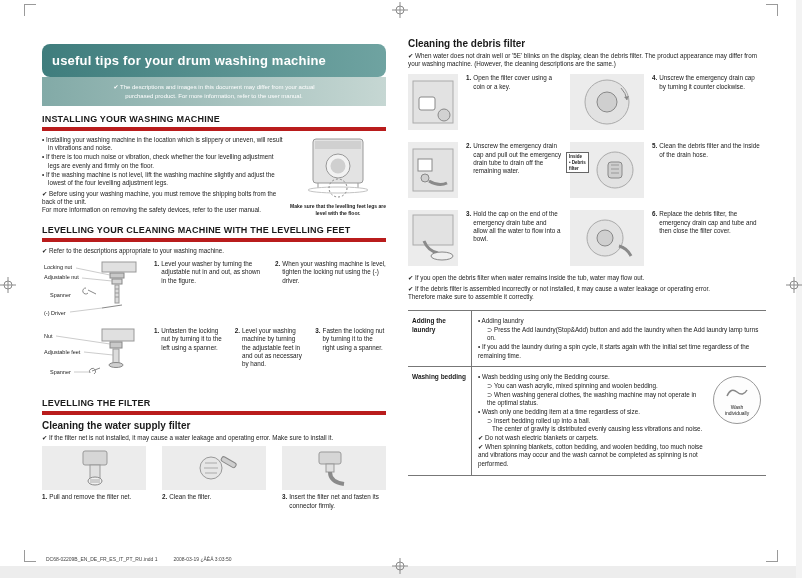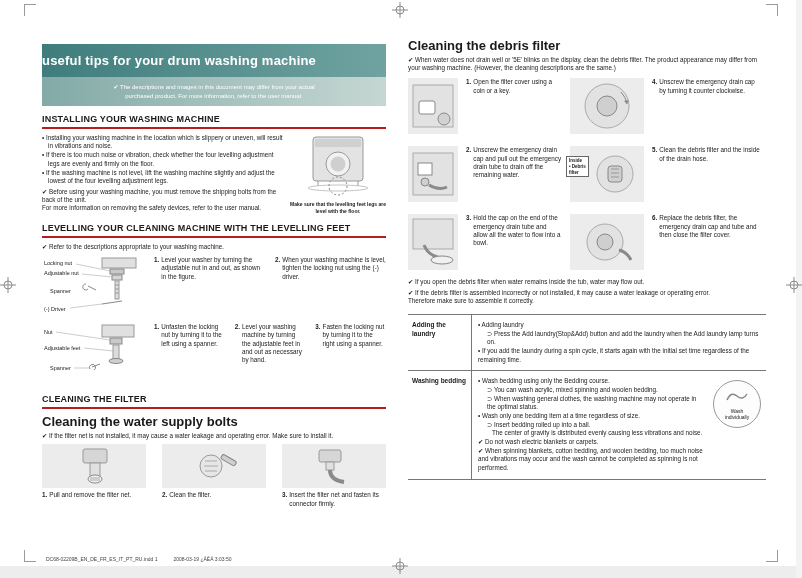--- a/index.html
+++ b/index.html
@@ -17,27 +17,27 @@
   .crop.tr{right:24px;top:4px;border-right:1px solid #9a9a9a;border-top:1px solid #9a9a9a;}
   .crop.bl{left:24px;bottom:16px;border-left:1px solid #9a9a9a;border-bottom:1px solid #9a9a9a;}
   .crop.br{right:24px;bottom:16px;border-right:1px solid #9a9a9a;border-bottom:1px solid #9a9a9a;}
 
   .col{position:absolute;}
   .col.left{left:42px;top:44px;width:344px;}
   .col.right{left:408px;top:38px;width:358px;}
 
   
   .banner{height:62px;margin-bottom:8px;}
-  .banner-top{height:33px;background:linear-gradient(90deg,#3f7d7d,#6fa3a1);display:flex;align-items:center;padding-left:0;}
+  .banner-top{height:33px;background:linear-gradient(90deg,#3f7d7d,#6fa3a1);display:flex;align-items:center;padding-left:10px;border-radius:8px;}
   .banner-title{color:#fff;font-size:13px;font-weight:bold;letter-spacing:.2px;}
   .banner-bottom{height:29px;background:linear-gradient(90deg,#82aaa7,#c6d7d3);display:flex;align-items:center;justify-content:center;}
   .banner-note{color:#fff;font-size:6px;line-height:1.45;text-align:center;white-space:pre-line;}
 
-  .h1{font-size:9px;font-weight:bold;letter-spacing:.2px;border-bottom:2px solid #b91c1c;padding-bottom:3px;margin-bottom:5px;}
-  .h2{font-size:13px;font-weight:bold;margin-bottom:3px;}
+  .h1{font-size:9px;font-weight:bold;letter-spacing:.2px;border-bottom:4px solid #b91c1c;padding-bottom:3px;margin-bottom:5px;}
+  .h2{font-size:10px;font-weight:bold;margin-bottom:3px;}
   .txt,.note{font-size:6.3px;line-height:1.3;color:#222;}
   .prel{white-space:pre-line;}
   .hang{padding-left:6px;text-indent:-6px;margin-bottom:1px;}
 
   .section{margin-bottom:9px;}
 
   
   .install-body{display:flex;gap:6px;}
   .install-text{flex:1;}
   .install-note{margin-top:3px;}
@@ -228,22 +228,22 @@
           </div>
           <div class="step">
             <b>3.</b>
             <span>Fasten the locking nut by turning it to the right using a spanner.</span>
           </div>
         </div>
       </div>
     </div>
 
     <div class="section">
-      <div class="h1">CLEANING THE FILTER</div>
-      <div class="h2">Cleaning the water supply bolts</div>
+      <div class="h1">LEVELLING THE FILTER</div>
+      <div class="h2">Cleaning the water supply filter</div>
       <div class="note">✔ If the filter net is not installed, it may cause a water leakage and operating error. Make sure to install it.</div>
       <div class="filter-figs">
         <div class="ffig">
           <div class="fimg">
             <svg width="90" height="40" viewBox="0 0 90 40">
               <rect x="34" y="3" width="24" height="14" rx="2" fill="#d6d6d6" stroke="#999"></rect>
               <rect x="41" y="17" width="10" height="14" fill="#e0e0e0" stroke="#999"></rect>
               <ellipse cx="46" cy="33" rx="7" ry="4" fill="#f0f0f0" stroke="#888"></ellipse>
               <line x1="41" y1="32" x2="51" y2="32" stroke="#aaa"></line>
                 <line x1="41" y1="34" x2="51" y2="34" stroke="#aaa"></line>

